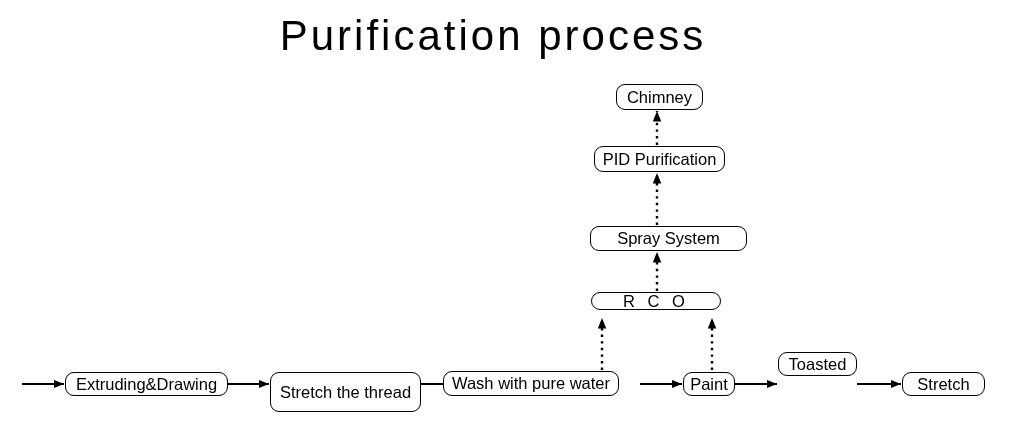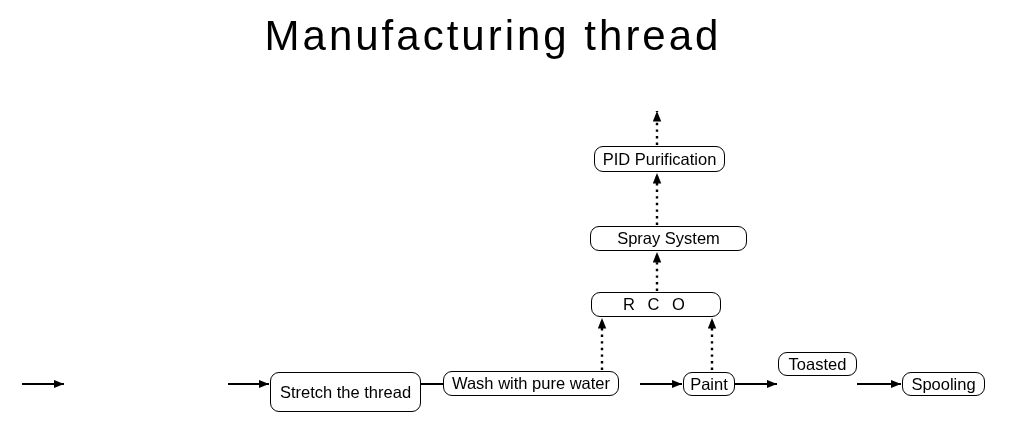--- a/index.html
+++ b/index.html
@@ -21,34 +21,34 @@
   .node {
     position: absolute; box-sizing: border-box;
     border: 1.6px solid #000; border-radius: 9px;
     background: #fff; z-index: 2;
     display: flex; align-items: center; justify-content: center;
     font-size: 16.5px; line-height: 1; white-space: nowrap;
   }
   .node-chimney   { left: 616px; top:  84px; width:  87px; height: 26px; }
   .node-pid       { left: 594px; top: 146px; width: 131px; height: 26px; }
   .node-spray     { left: 590px; top: 226px; width: 157px; height: 25px; }
-  .node-rco       { left: 591px; top: 292px; width: 130px; height: 25px; letter-spacing: 4px; border-radius: 9px; }
+  .node-rco       { left: 591px; top: 292px; width: 130px; height: 18px; letter-spacing: 4px; border-radius: 9px; }
   .node-extruding { left:  65px; top: 372px; width: 163px; height: 24px; }
   .node-stretch   { left: 270px; top: 372px; width: 151px; height: 40px; }
   .node-wash      { left: 443px; top: 371px; width: 176px; height: 25px; }
   .node-paint     { left: 683px; top: 372px; width:  52px; height: 24px; text-align: right; }
   .node-toasted   { left: 778px; top: 352px; width:  79px; height: 24px; }
   .node-spooling  { left: 902px; top: 372px; width:  83px; height: 24px; }
 </style>
 </head>
 <body>
 
 <div class="stage">
 
-  <div class="title">Manufacturing thread</div>
+  <div class="title">Purification process</div>
 
   <svg class="arrows" width="1022" height="422" viewBox="0 0 1022 422">
     <defs>
       <marker id="ah" markerUnits="userSpaceOnUse" markerWidth="12" markerHeight="10" refX="10.5" refY="4.25" orient="auto">
         <path d="M0,0 L10.5,4.25 L0,8.5 Z" fill="#000"></path>
       </marker>
     </defs>
 
     <line x1="22" y1="384" x2="64" y2="384" stroke="#000" stroke-width="1.8" marker-end="url(#ah)"></line>
     <line x1="228" y1="384" x2="269" y2="384" stroke="#000" stroke-width="1.8" marker-end="url(#ah)"></line>
@@ -57,38 +57,44 @@
     <line x1="735" y1="384" x2="777" y2="384" stroke="#000" stroke-width="1.8" marker-end="url(#ah)"></line>
     <line x1="857" y1="384" x2="901" y2="384" stroke="#000" stroke-width="1.8" marker-end="url(#ah)"></line>
 
     <line x1="602" y1="370" x2="602" y2="318" stroke="#000" stroke-width="2.4" stroke-dasharray="2.4 4.2" marker-end="url(#ah)"></line>
     <line x1="712" y1="370" x2="712" y2="318" stroke="#000" stroke-width="2.4" stroke-dasharray="2.4 4.2" marker-end="url(#ah)"></line>
     <line x1="657" y1="291" x2="657" y2="252" stroke="#000" stroke-width="2.4" stroke-dasharray="2.4 4.2" marker-end="url(#ah)"></line>
     <line x1="657" y1="225" x2="657" y2="173" stroke="#000" stroke-width="2.4" stroke-dasharray="2.4 4.2" marker-end="url(#ah)"></line>
     <line x1="657" y1="145" x2="657" y2="111" stroke="#000" stroke-width="2.4" stroke-dasharray="2.4 4.2" marker-end="url(#ah)"></line>
   </svg>
 
+  <div class="node node-chimney">
+    <span>Chimney</span>
+  </div>
   <div class="node node-pid">
     <span>PID Purification</span>
   </div>
   <div class="node node-spray">
     <span>Spray System</span>
   </div>
   <div class="node node-rco">
     <span>R C O</span>
+  </div>
+  <div class="node node-extruding">
+    <span>Extruding&amp;Drawing</span>
   </div>
   <div class="node node-stretch">
     <span>Stretch the thread</span>
   </div>
   <div class="node node-wash">
     <span>Wash with pure water</span>
   </div>
   <div class="node node-paint">
     <span>Paint</span>
   </div>
   <div class="node node-toasted">
     <span>Toasted</span>
   </div>
   <div class="node node-spooling">
-    <span>Spooling</span>
+    <span>Stretch</span>
   </div>
 
 </div>
 
 </body></html>

